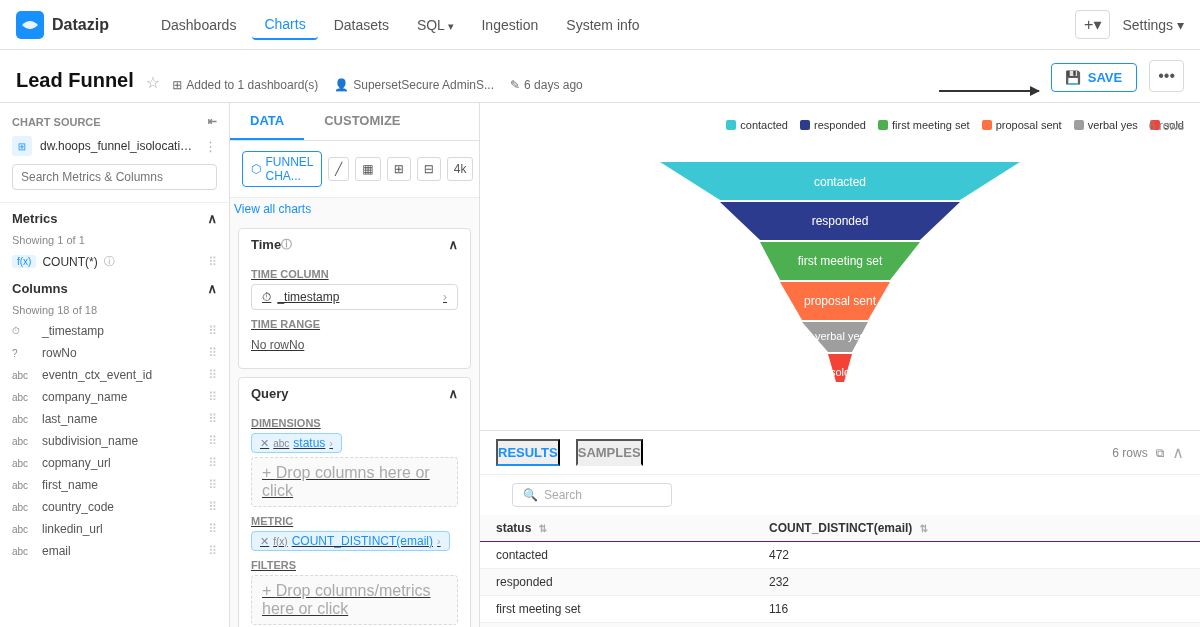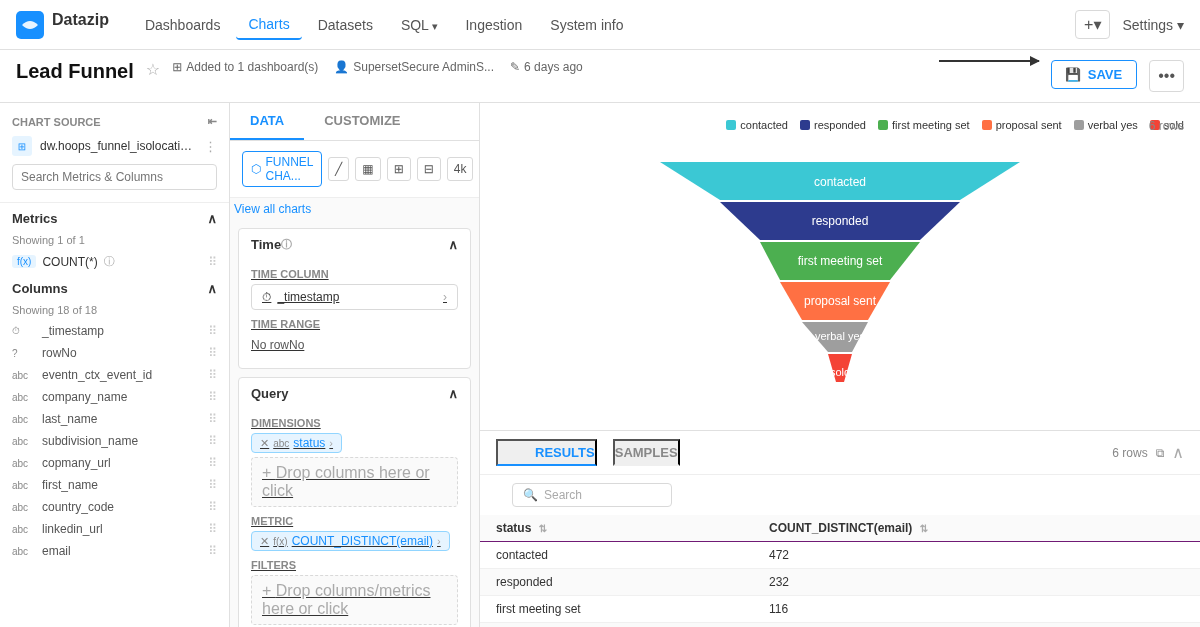--- a/index.html
+++ b/index.html
@@ -4,21 +4,21 @@
   <style>
     * { box-sizing: border-box; margin: 0; padding: 0; }
     body { font-family: -apple-system, BlinkMacSystemFont, 'Segoe UI', sans-serif; font-size: 13px; background: #fff; color: #333; overflow: hidden; }
 
     
     .topnav {
       display: flex; align-items: center; height: 50px;
       border-bottom: 1px solid #e0e0e0; padding: 0 16px;
       background: #fff;
     }
-    .logo { display: flex; gap: 8px; margin-right: 24px; }
+    .logo { display: flex; align-items: center; gap: 8px; margin-right: 40px; }
     .logo-icon { width: 28px; height: 28px; }
     .logo-text { font-weight: 700; font-size: 16px; color: #333; }
     .nav-links { display: flex; align-items: center; gap: 4px; }
     .nav-link {
       padding: 6px 12px; border-radius: 4px; cursor: pointer;
       color: #555; font-size: 14px; text-decoration: none;
     }
     .nav-link.active { color: #1890ff; border-bottom: 2px solid #1890ff; }
     .nav-link.has-arrow::after { content: ' ▾'; font-size: 11px; }
     .nav-right { margin-left: auto; display: flex; align-items: center; gap: 12px; }
@@ -26,21 +26,21 @@
       background: none; border: 1px solid #d9d9d9; border-radius: 4px;
       padding: 4px 8px; cursor: pointer; font-size: 16px; color: #555;
     }
     .nav-settings-btn {
       background: none; border: none; cursor: pointer;
       font-size: 14px; color: #555; display: flex; align-items: center; gap: 4px;
     }
 
     
     .page-header {
-      display: flex; align-items: flex-start; padding: 10px 16px;
+      display: flex; align-items: flex-end; padding: 10px 16px;
       border-bottom: 1px solid #e0e0e0; gap: 12px; background: #fff;
     }
     .page-title { font-size: 20px; font-weight: 600; color: #111; }
     .star-icon { color: #aaa; cursor: pointer; font-size: 16px; }
     .header-meta { display: flex; align-items: center; gap: 16px; color: #666; font-size: 12px; }
     .header-meta-item { display: flex; align-items: center; gap: 4px; }
     .arrow-right {
       margin-left: auto; display: flex; align-items: center;
     }
     .arrow-line {
@@ -167,21 +167,21 @@
     
     .funnel-container { flex: 1; display: flex; align-items: center; justify-content: center; }
 
     
     .results-panel { border-top: 1px solid #e0e0e0; background: #fff; height: 200px; overflow: hidden; }
     .results-header { display: flex; align-items: center; gap: 16px; padding: 8px 16px; border-bottom: 1px solid #eee; }
     .results-tab {
       font-size: 13px; font-weight: 600; cursor: pointer; padding: 4px 0;
       color: #888; border-bottom: 2px solid transparent;
     }
-    .results-tab.active { color: #1890ff; border-bottom: 2px solid #1890ff; padding-left: 37px; }
+    .results-tab.active { color: #1890ff; border-bottom: 2px solid #1890ff; }
     .results-right { margin-left: auto; display: flex; align-items: center; gap: 8px; font-size: 12px; color: #888; }
     .collapse-btn { background: none; border: none; cursor: pointer; color: #aaa; font-size: 16px; }
 
     .results-search {
       display: flex; align-items: center; gap: 6px;
       border: 1px solid #d9d9d9; border-radius: 4px; padding: 4px 10px;
       font-size: 12px; color: #aaa; margin: 8px 16px 4px; width: 160px;
     }
 
     .results-table { width: 100%; border-collapse: collapse; font-size: 12px; }

